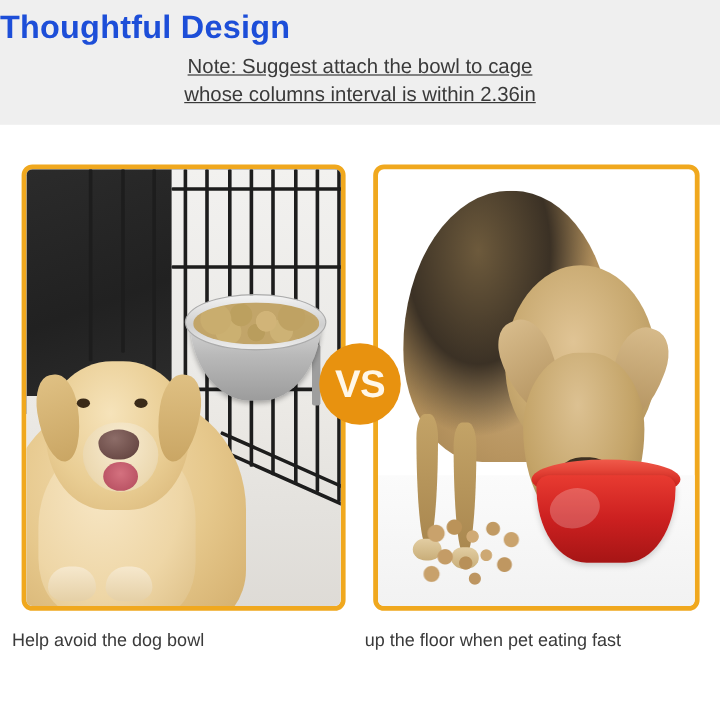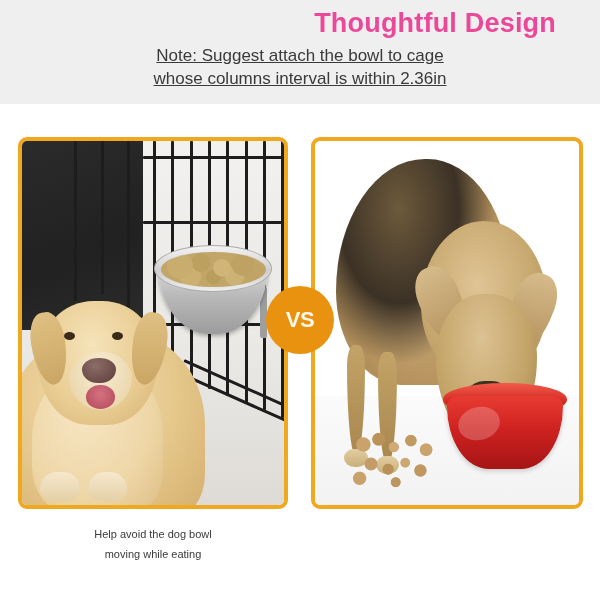--- a/index.html
+++ b/index.html
@@ -11,23 +11,23 @@
     position:relative;
   }
 
   
   #header-band{
     position:absolute;left:0;top:0;width:600px;height:104px;
     background:#efefef;
   }
   #page-title{
     position:absolute;left:0;top:8px;width:556px;
-    text-align:right;
+    text-align:left;
     font-size:27px;font-weight:bold;
-    color:#ec4899;
+    color:#1d4ed8;
     letter-spacing:.2px;
   }
   #header-note{
     position:absolute;left:0;top:44px;width:600px;
     text-align:center;
     font-size:17px;line-height:23px;
     color:#3a3a3a;
   }
   #header-note span{display:block;text-decoration:underline;}
 
@@ -232,31 +232,30 @@
       radial-gradient(circle at 46% 88%, #bd9560 0 6%, transparent 7%),
       transparent;
   }
 
   
   #vs-badge{
     position:absolute;left:266px;top:286px;width:68px;height:68px;
     border-radius:50%;
     background:#e8920f;
     color:#fff7e8;
-    font-size:22px;font-weight:bold;
+    font-size:32px;font-weight:bold;
     display:flex;align-items:center;justify-content:center;
     letter-spacing:-.5px;
     z-index:5;
   }
 
   
   .caption{
     position:absolute;top:524px;
-    text-align:center;
-    font-size:11px;line-height:20px;
+    font-size:15px;line-height:20px;
     color:#3a3a3a;
   }
   .caption span{display:block;}
   #caption-left{left:10px;width:286px;}
   #caption-right{left:304px;width:288px;}
 </style>
 </head>
 <body>
 
 <div id="header-band"></div>
@@ -330,17 +329,17 @@
     <div class="bowl-red"></div>
     <div class="bowl-red-hl"></div>
     <div class="spilled-food"></div>
   </div>
 </div>
 
 <div id="vs-badge">VS</div>
 
 <div id="caption-left" class="caption">
   <span>Help avoid the dog bowl</span>
-  <span>moving while eating</span>
 </div>
 
 <div id="caption-right" class="caption">
+  <span>up the floor when pet eating fast</span>
 </div>
 
 </body></html>

